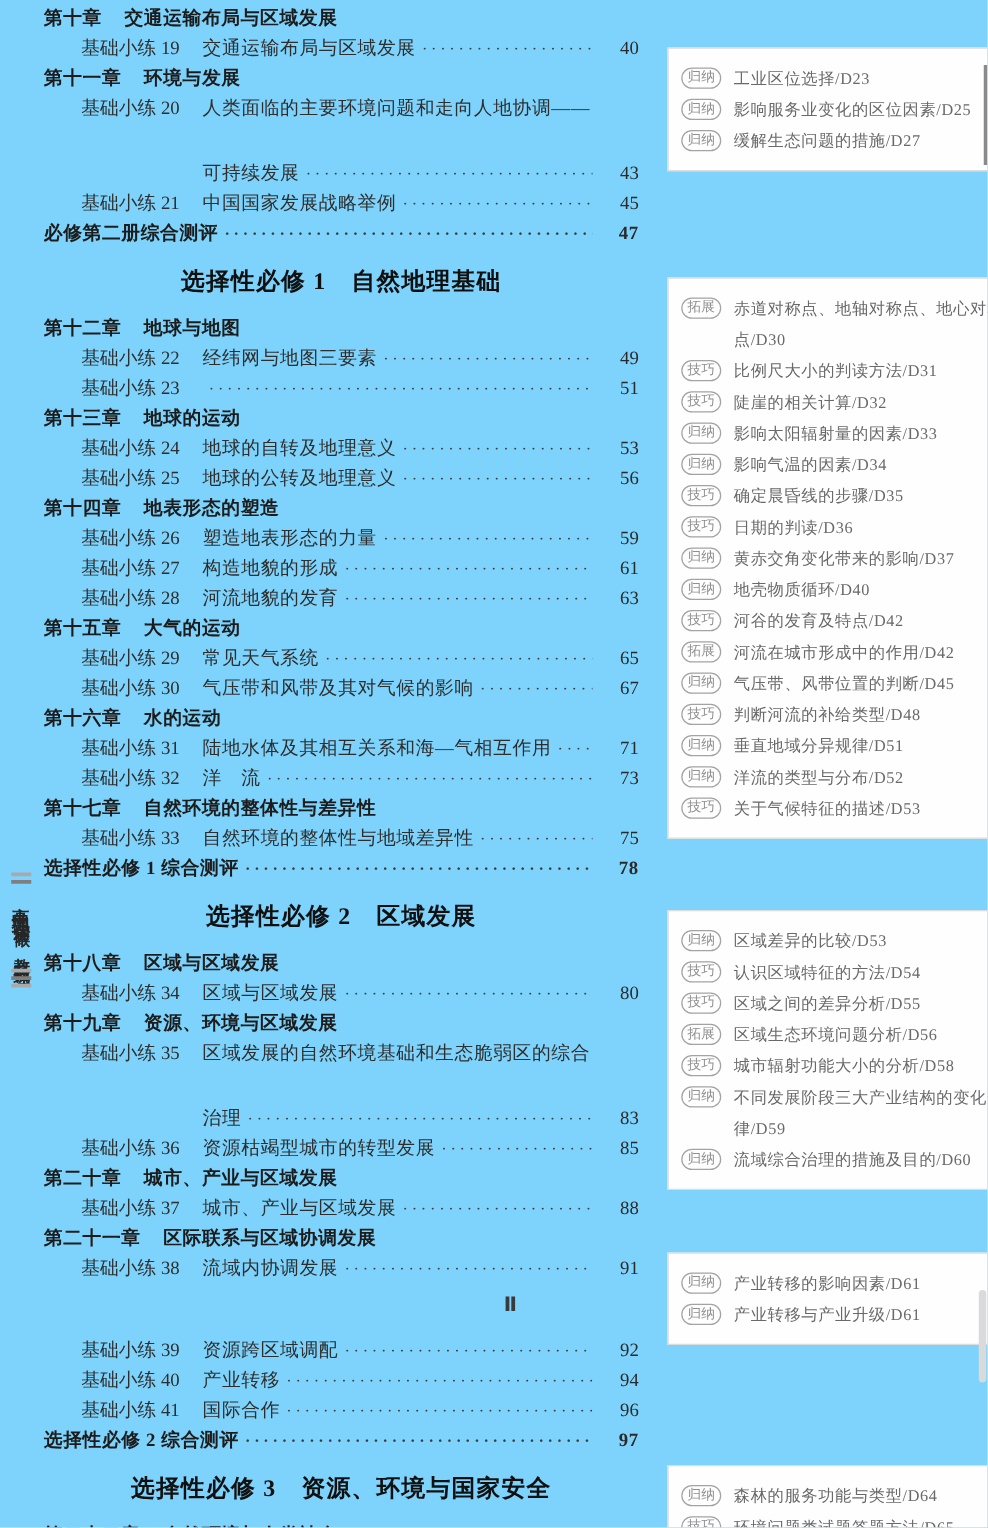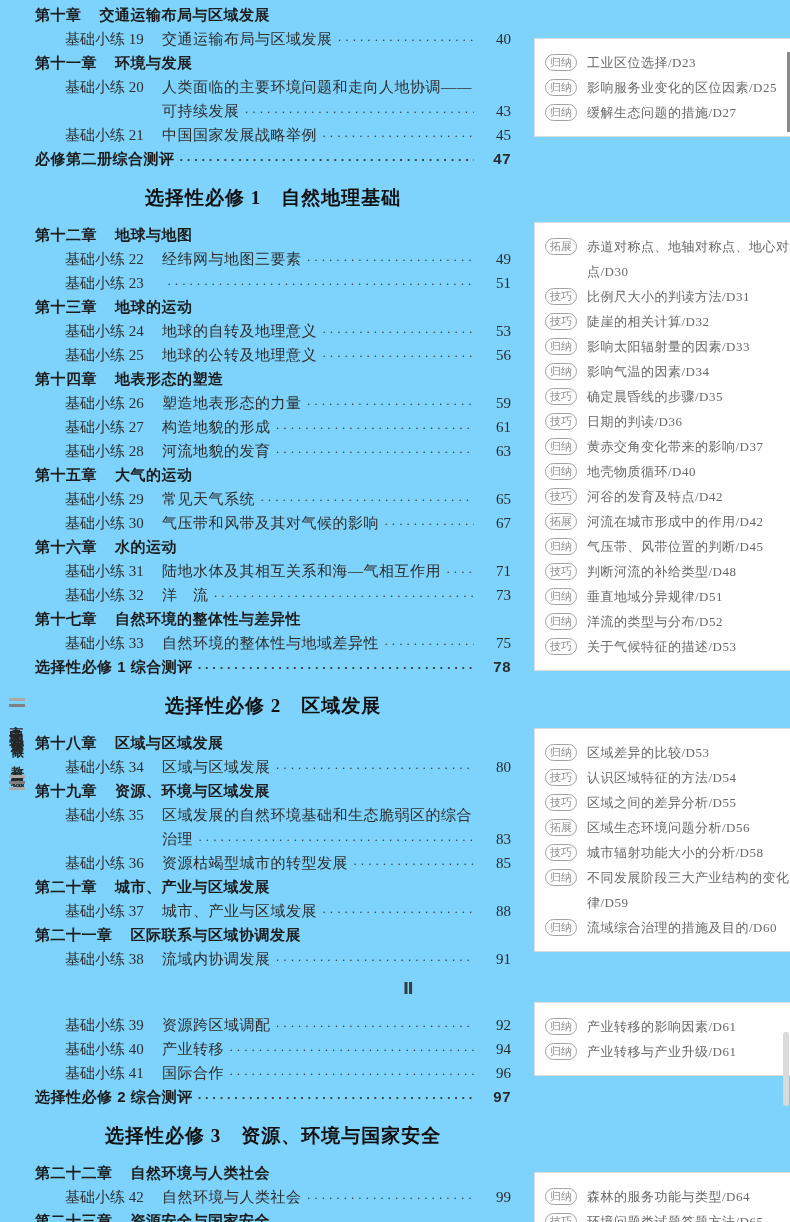--- a/index.html
+++ b/index.html
@@ -13,29 +13,29 @@
   
   .toc{position:absolute;left:35px;top:3px;width:476px;}
   .row{
     display:flex;align-items:baseline;
     height:24px;line-height:24px;font-size:15px;
     white-space:nowrap;overflow:hidden;
   }
   .row-chapter{font-family:"Liberation Sans","DejaVu Sans",sans-serif;font-weight:700;color:#1c1c1c;letter-spacing:.5px;}
   .ch-label{margin-right:18px;}
   .row-exercise{padding-left:30px;}
-  .row-cont{padding-left:127px;}
+  .row-cont{padding-left:127px;margin-top:28px;}
   .ex-label{flex:0 0 97px;}
   .ex-title{letter-spacing:.5px;}
   .leader{
     flex:1;overflow:hidden;margin:0 5px;
     font-size:13px;letter-spacing:3px;color:#3c3c3c;
   }
   .pageno{flex:0 0 32px;text-align:right;color:#2a2a2a;}
-  .row-special{font-family:Liberation Sans, sans-serif;font-weight:700;color:#1c1c1c;letter-spacing:.5px;}
+  .row-special{font-family:Liberation Serif, serif;font-weight:700;color:#1c1c1c;letter-spacing:.5px;}
   .row-section{
     display:block;height:auto;line-height:26px;text-align:center;
     font-size:19px;font-weight:700;color:#101010;
     margin:14px 0 12px;letter-spacing:1px;
   }
   .row-pagemarker{
     display:block;height:auto;line-height:20px;
     padding-left:368px;margin:8px 0 14px;
     font-family:"Liberation Sans","DejaVu Sans",sans-serif;
     font-weight:700;font-size:16px;color:#3a3a3a;

